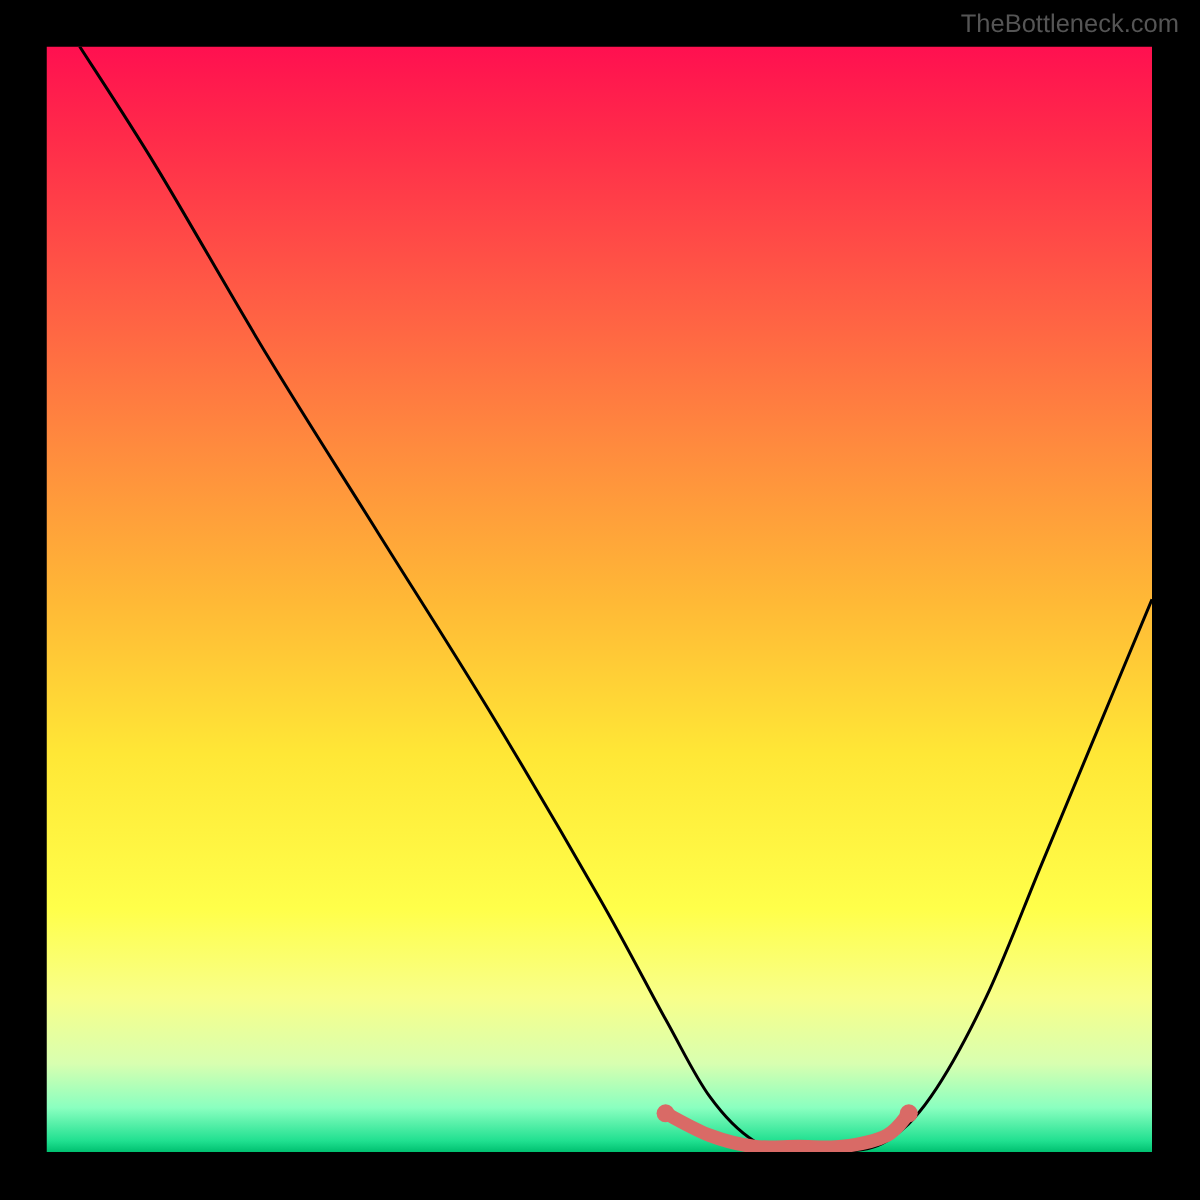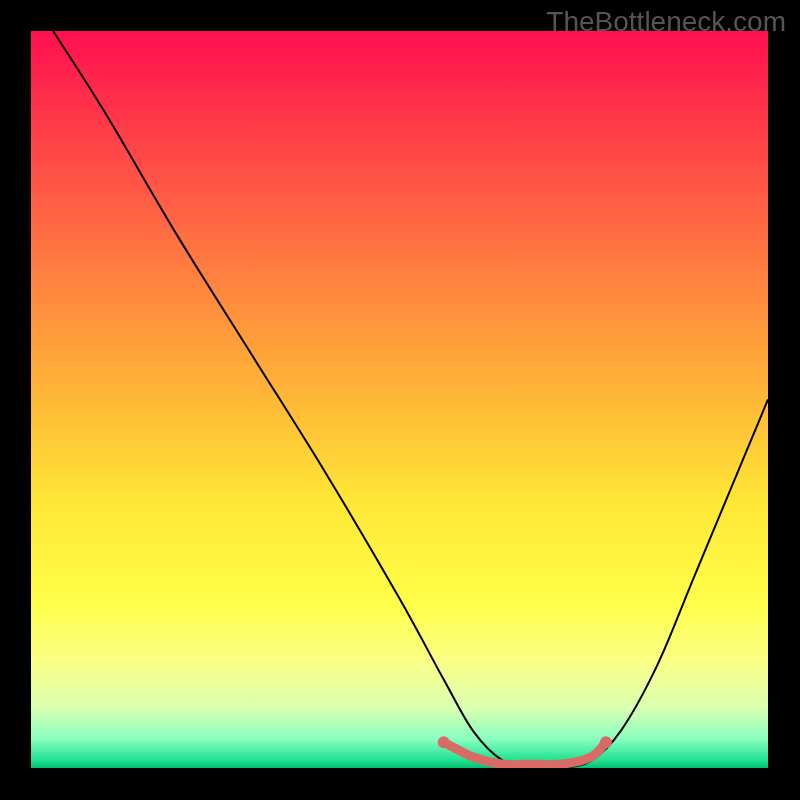--- a/index.html
+++ b/index.html
@@ -8,21 +8,21 @@
     height: 800px;
     background: #000;
     position: relative;
     font-family: Arial, sans-serif;
   }
   .watermark {
     position: absolute;
     top: 6px;
     right: 14px;
     color: #555;
-    font-size: 28px;
+    font-size: 17px;
     font-weight: 500;
     z-index: 10;
   }
   .plot-area {
     position: absolute;
     left: 31px;
     top: 31px;
     width: 737px;
     height: 737px;
     overflow: hidden;

